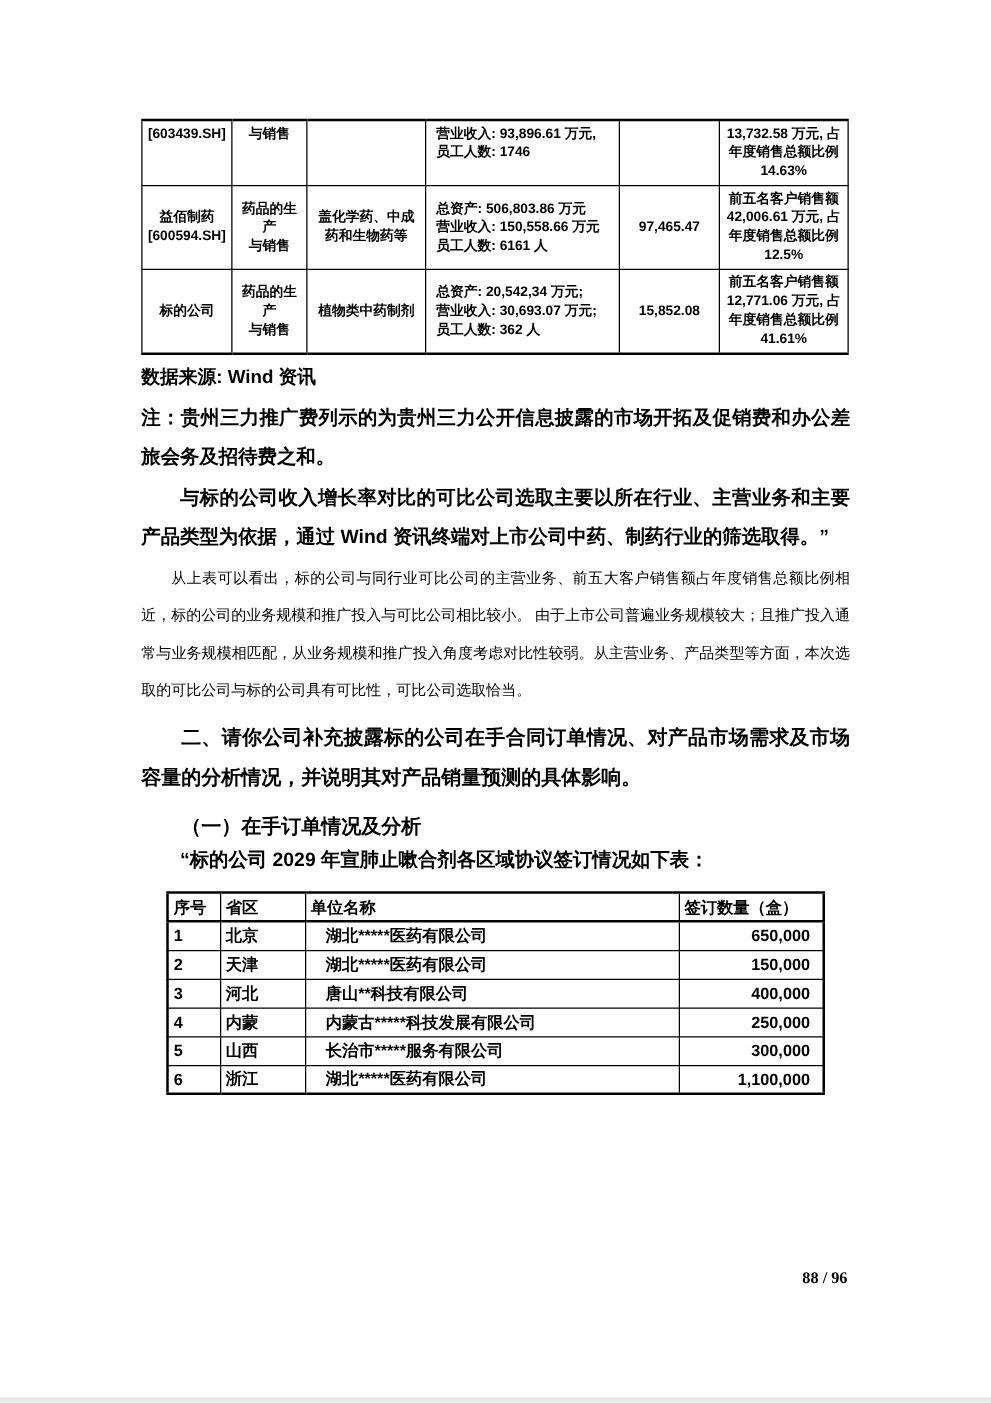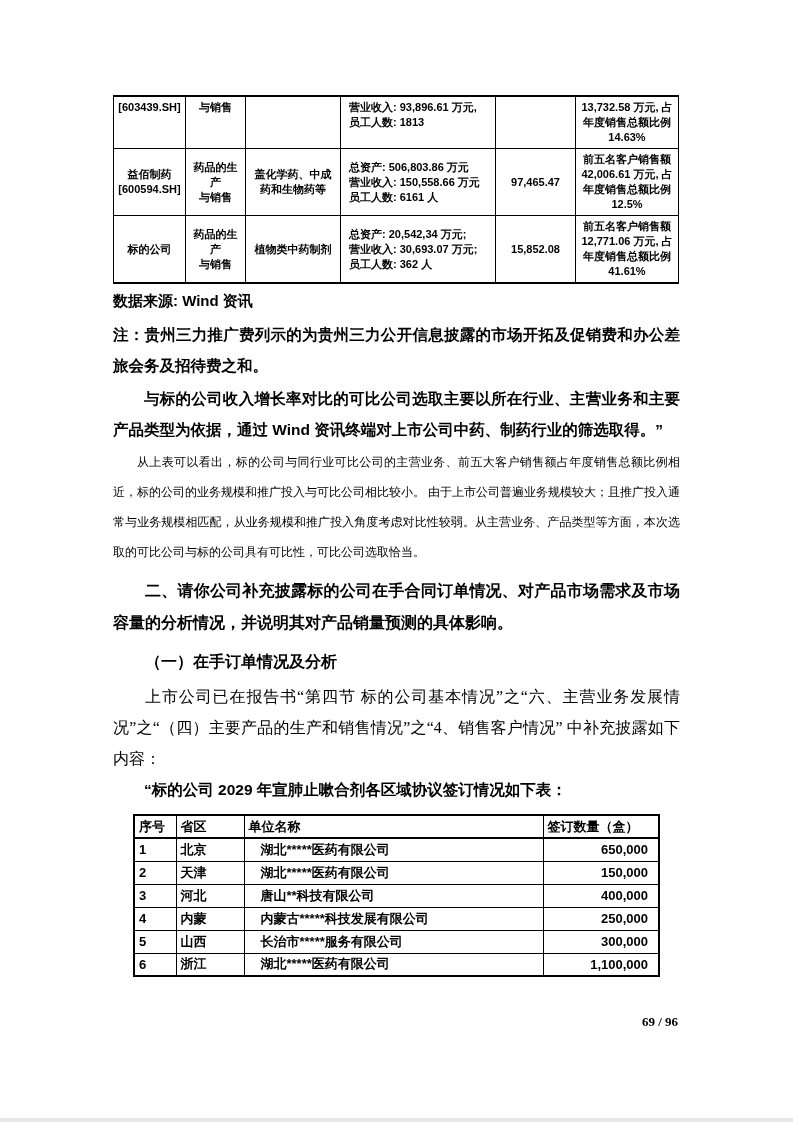--- a/index.html
+++ b/index.html
@@ -70,21 +70,21 @@
         <tr class="h45">
           <td>
               <div>[603439.SH]</div>
             </td>
           <td>
               <div>与销售</div>
             </td>
           <td></td>
           <td class="c-left">
             <div>营业收入: 93,896.61 万元,</div>
-            <div>员工人数: 1813</div>
+            <div>员工人数: 1746</div>
           </td>
           <td></td>
           <td>
             <div>13,732.58 万元, 占</div>
             <div>年度销售总额比例</div>
             <div>14.63%</div>
           </td>
         </tr>
         <tr class="h52">
           <td>
@@ -142,21 +142,20 @@
         </tr>
       </tbody>
     </table>
 
     <p class="src hei">数据来源: Wind 资讯</p>
     <p class="note hei">注：贵州三力推广费列示的为贵州三力公开信息披露的市场开拓及促销费和办公差旅会务及招待费之和。</p>
     <p class="quote1 hei">与标的公司收入增长率对比的可比公司选取主要以所在行业、主营业务和主要产品类型为依据，通过 Wind 资讯终端对上市公司中药、制药行业的筛选取得。”</p>
     <p class="body1">从上表可以看出，标的公司与同行业可比公司的主营业务、前五大客户销售额占年度销售总额比例相近，标的公司的业务规模和推广投入与可比公司相比较小。 由于上市公司普遍业务规模较大；且推广投入通常与业务规模相匹配，从业务规模和推广投入角度考虑对比性较弱。从主营业务、产品类型等方面，本次选取的可比公司与标的公司具有可比性，可比公司选取恰当。</p>
     <p class="h2 hei">二、请你公司补充披露标的公司在手合同订单情况、对产品市场需求及市场容量的分析情况，并说明其对产品销量预测的具体影响。</p>
     <p class="h21 hei">（一）在手订单情况及分析</p>
-    <p class="body2">上市公司已在报告书“第四节 标的公司基本情况”之“六、主营业务发展情况”之“（四）主要产品的生产和销售情况”之“4、销售客户情况” 中补充披露如下内容：</p>
     <p class="quote2 hei">“标的公司 2029 年宣肺止嗽合剂各区域协议签订情况如下表：</p>
 
     <table class="ord">
       <colgroup>
         <col style="width:42px">
           <col style="width:68px">
           <col style="width:299px">
           <col style="width:116px">
       </colgroup>
       <thead>
@@ -201,14 +200,14 @@
         <tr>
           <td>6</td>
           <td>浙江</td>
           <td class="t-left">湖北*****医药有限公司</td>
           <td class="t-right">1,100,000</td>
         </tr>
       </tbody>
     </table>
   </div>
 
-  <div class="pageno">69 / 96</div>
+  <div class="pageno">88 / 96</div>
 </div>
 
 </body></html>

